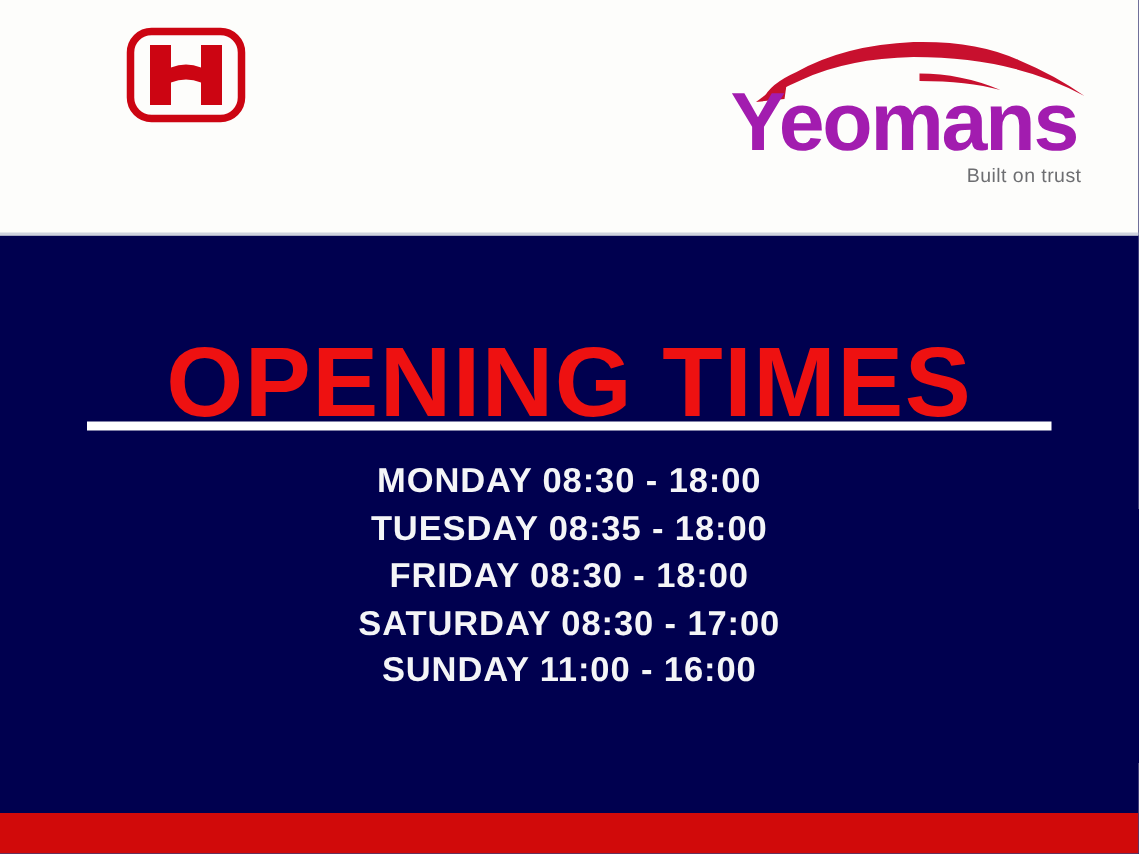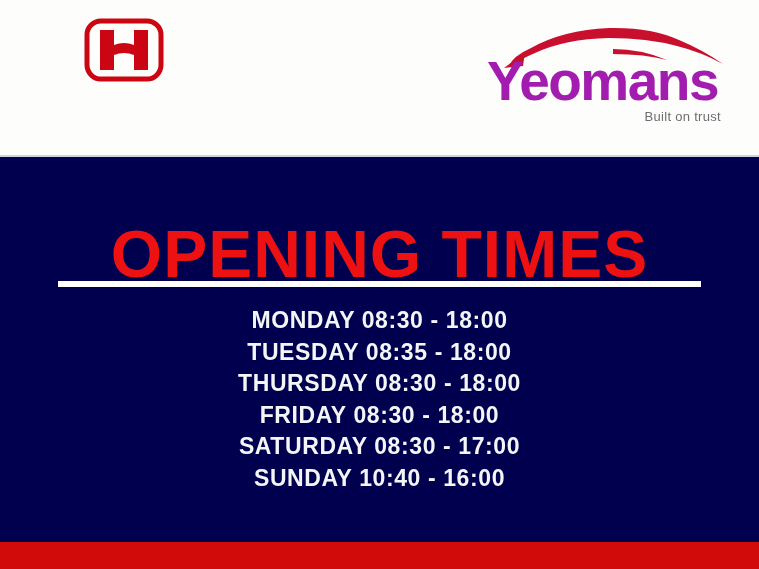--- a/index.html
+++ b/index.html
@@ -191,21 +191,20 @@
   </div>
 
   <div class="title-block">
     <div class="poster-title">OPENING TIMES</div>
   </div>
   <div class="title-divider"></div>
 
   <div class="hours-list">
     <div class="hours-row">MONDAY 08:30 - 18:00</div>
     <div class="hours-row">TUESDAY 08:35 - 18:00</div>
-    <div class="hours-row">THURSDAY 08:30 - 18:00</div>
     <div class="hours-row">FRIDAY 08:30 - 18:00</div>
     <div class="hours-row">SATURDAY 08:30 - 17:00</div>
-    <div class="hours-row">SUNDAY 10:40 - 16:00</div>
+    <div class="hours-row">SUNDAY 11:00 - 16:00</div>
   </div>
 
   <div class="bottom-stripe"></div>
 
 </div>
 
 </body></html>

